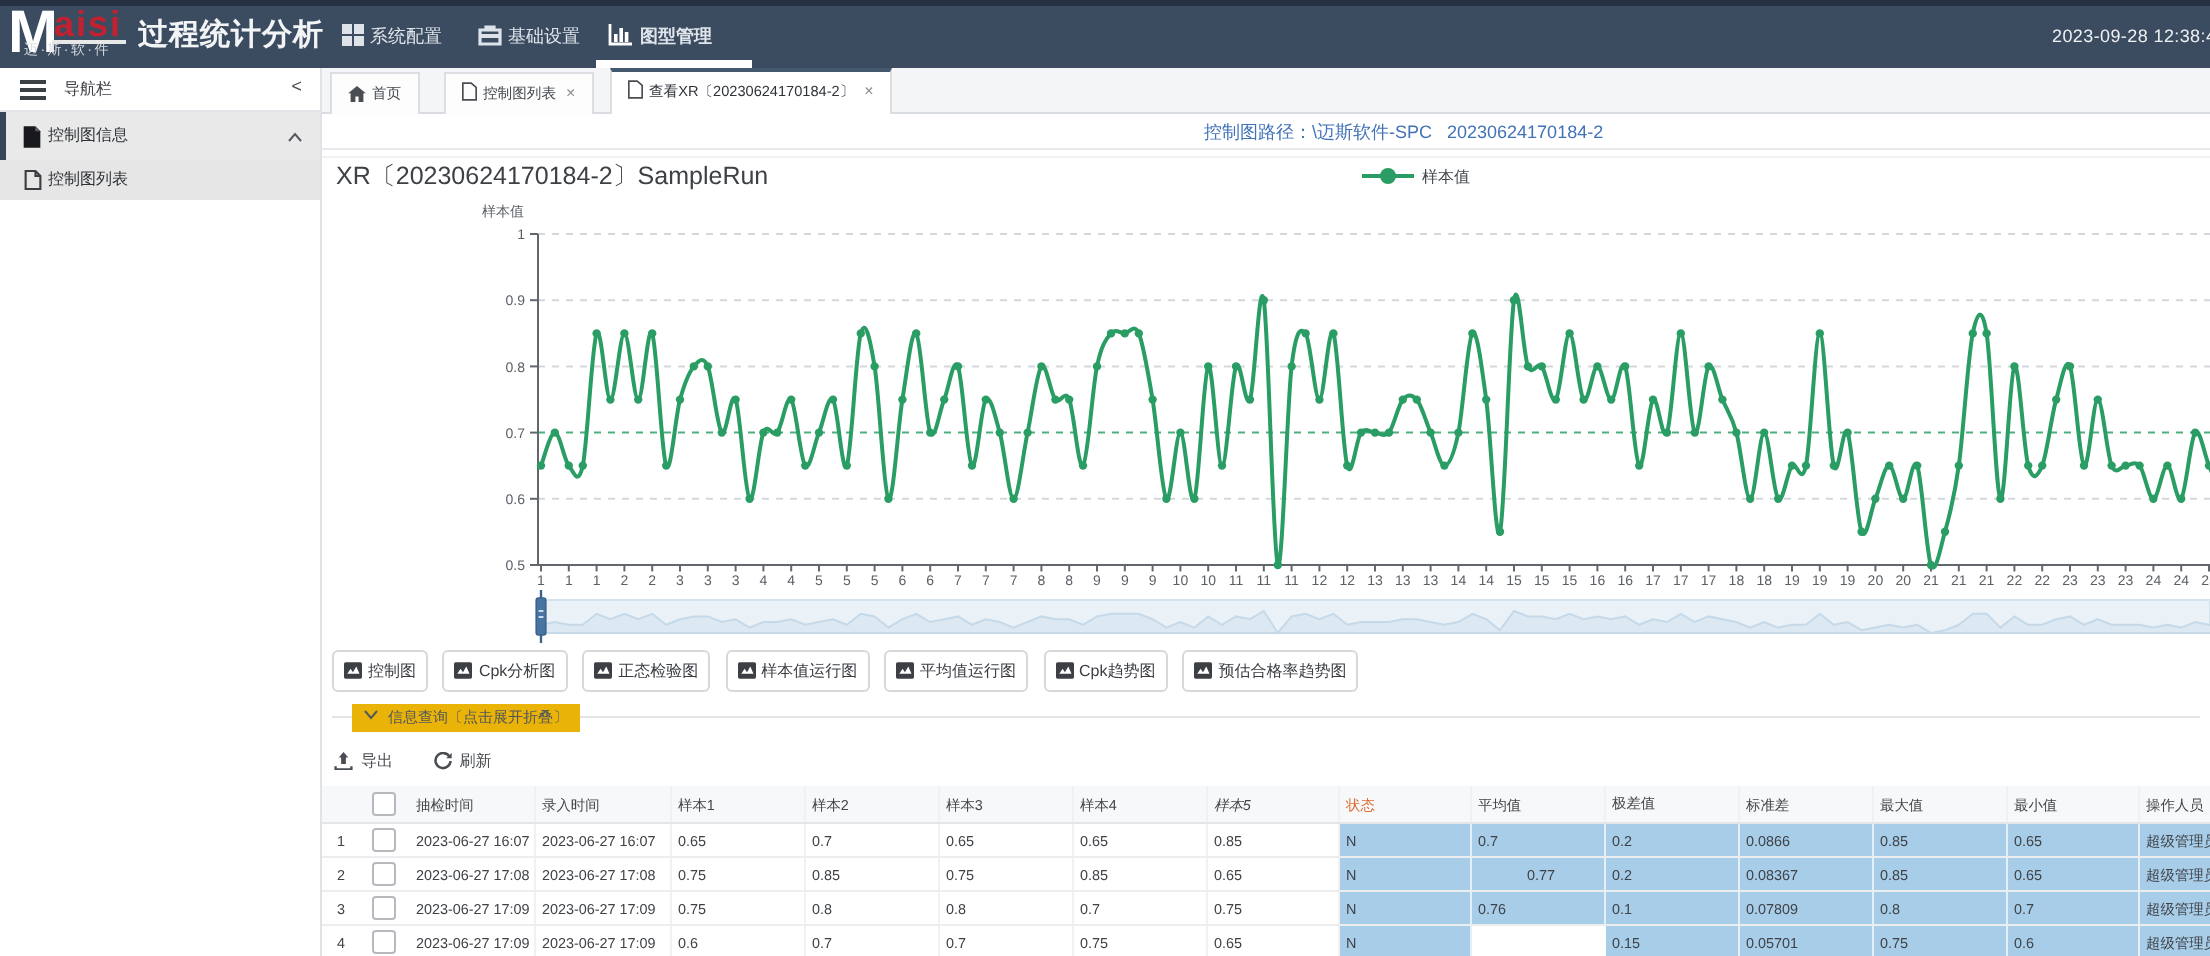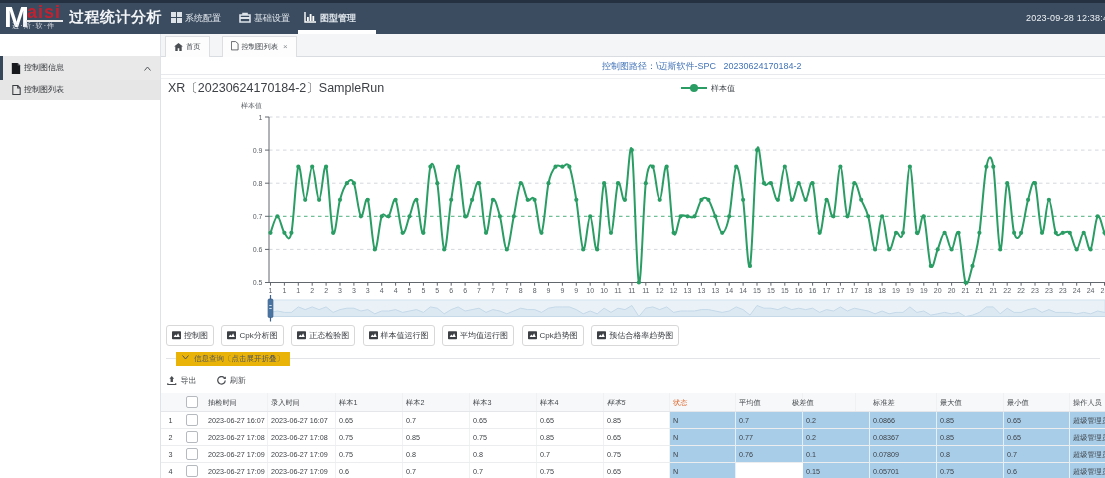--- a/index.html
+++ b/index.html
@@ -96,20 +96,29 @@
         <rect x="3" y="6" width="1.8" height="4" fill="#fff"></rect>
         <rect x="5.7" y="3" width="1.8" height="7" fill="#fff"></rect>
         <rect x="8.4" y="5" width="1.8" height="5" fill="#fff"></rect>
       </svg><b>图型管理</b>
   </div>
   <div class="navActive"></div>
   <div class="hdate">2023-09-28 12:38:43</div>
 </div>
 
 <div id="side">
+  <div id="sideHd">
+    <div class="burger">
+        <i></i>
+        <i></i>
+        <i></i>
+      </div>
+    <div class="t">导航栏</div>
+    <div class="col">&lt;</div>
+  </div>
   <div class="mi" style="top:22px;height:24px;line-height:24px;background:#e9e9e9;border-left:3px solid #37475a">
     <svg class="ic" width="10" height="11" viewBox="0 0 12 13">
         <path d="M1 0h7l3 3v10H1z" fill="#17191c"></path>
         <path d="M8 0l3 3H8z" fill="#5a5d61"></path>
       </svg>
     <div class="t" style="left:21px">控制图信息</div>
     <svg class="ar2" style="position:absolute;right:9px;top:10px" width="7" height="5" viewBox="0 0 7 5">
         <path d="M0.5 4.5L3.5 1l3 3.5" stroke="#54585d" stroke-width="1" fill="none"></path>
       </svg>
   </div>
@@ -122,20 +131,23 @@
   </div>
 </div>
 
 <div id="tabbar">
   <div class="tab" style="left:4px"><svg width="9" height="8" viewBox="0 0 11 10">
         <path d="M5.5 0L0 4.5h1.5V10h3V6.5h2V10h3V4.5H11z" fill="#4a4e53"></path>
       </svg>首页</div>
   <div class="tab" style="left:61px"><svg width="7.5" height="9.5" viewBox="0 0 9 11">
         <path d="M0.5 0.5h5l3 2.5v7.5h-8z" fill="none" stroke="#4a4e53"></path>
       </svg>控制图列表<span class="x">×</span></div>
+  <div class="tab tabA" style="left:144px"><svg width="7.5" height="9.5" viewBox="0 0 9 11">
+        <path d="M0.5 0.5h5l3 2.5v7.5h-8z" fill="none" stroke="#4a4e53"></path>
+      </svg>查看XR〔20230624170184-2〕<span class="x">×</span></div>
 </div>
 
 <div id="pathrow">
     <div class="t">控制图路径：\迈斯软件-SPC&nbsp;&nbsp;&nbsp;20230624170184-2</div>
   </div>
 <div id="line78"></div>
 
 <div id="ctitle">XR〔20230624170184-2〕SampleRun</div>
 <div id="legend">
     <div class="ln"></div>
@@ -470,21 +482,21 @@
 <div class="cb" style="left:25px"></div>
 <div class="td vsep" style="left:44px;width:63px;">抽检时间</div>
 <div class="td vsep" style="left:107px;width:68px;">录入时间</div>
 <div class="td vsep" style="left:175px;width:67px;">样本1</div>
 <div class="td vsep" style="left:242px;width:67px;">样本2</div>
 <div class="td vsep" style="left:309px;width:67px;">样本3</div>
 <div class="td vsep" style="left:376px;width:67px;">样本4</div>
 <div class="td vsep" style="left:443px;width:66px;font-style:italic;">样本5</div>
 <div class="td vsep stateh" style="left:509px;width:66px;">状态</div>
 <div class="td vsep" style="left:575px;width:67px;">平均值</div>
-<div class="td vsep" style="left:628px;width:67px;">极差值</div>
+<div class="td vsep" style="left:642px;width:67px;font-family:Liberation Serif, serif;">极差值</div>
 <div class="td vsep" style="left:709px;width:67px;">标准差</div>
 <div class="td vsep" style="left:776px;width:67px;">最大值</div>
 <div class="td vsep" style="left:843px;width:66px;">最小值</div>
 <div class="td vsep" style="left:909px;width:91px;">操作人员</div>
 </div>
 <div class="tr rowline" style="top:19px">
 <div class="td tdc" style="left:0px;width:19px;">1</div>
 <div class="cb" style="left:25px"></div>
 <div class="td vsep" style="left:44px;width:63px;">2023-06-27 16:07</div>
 <div class="td vsep" style="left:107px;width:68px;">2023-06-27 16:07</div>
@@ -505,21 +517,21 @@
 <div class="td tdc" style="left:0px;width:19px;">2</div>
 <div class="cb" style="left:25px"></div>
 <div class="td vsep" style="left:44px;width:63px;">2023-06-27 17:08</div>
 <div class="td vsep" style="left:107px;width:68px;">2023-06-27 17:08</div>
 <div class="td vsep" style="left:175px;width:67px;">0.75</div>
 <div class="td vsep" style="left:242px;width:67px;">0.85</div>
 <div class="td vsep" style="left:309px;width:67px;">0.75</div>
 <div class="td vsep" style="left:376px;width:67px;">0.85</div>
 <div class="td vsep" style="left:443px;width:66px;">0.65</div>
 <div class="td vsep blue" style="left:509px;width:66px;">N</div>
-<div class="td vsep blue" style="left:575px;width:67px;">0.77</div>
+<div class="td vsep blue" style="left:575px;width:67px;text-align:center;">0.77</div>
 <div class="td vsep blue" style="left:642px;width:67px;">0.2</div>
 <div class="td vsep blue" style="left:709px;width:67px;">0.08367</div>
 <div class="td vsep blue" style="left:776px;width:67px;">0.85</div>
 <div class="td vsep blue" style="left:843px;width:66px;">0.65</div>
 <div class="td vsep blue" style="left:909px;width:91px;">超级管理员</div>
 </div>
 <div class="tr rowline" style="top:53px">
 <div class="td tdc" style="left:0px;width:19px;">3</div>
 <div class="cb" style="left:25px"></div>
 <div class="td vsep" style="left:44px;width:63px;">2023-06-27 17:09</div>

